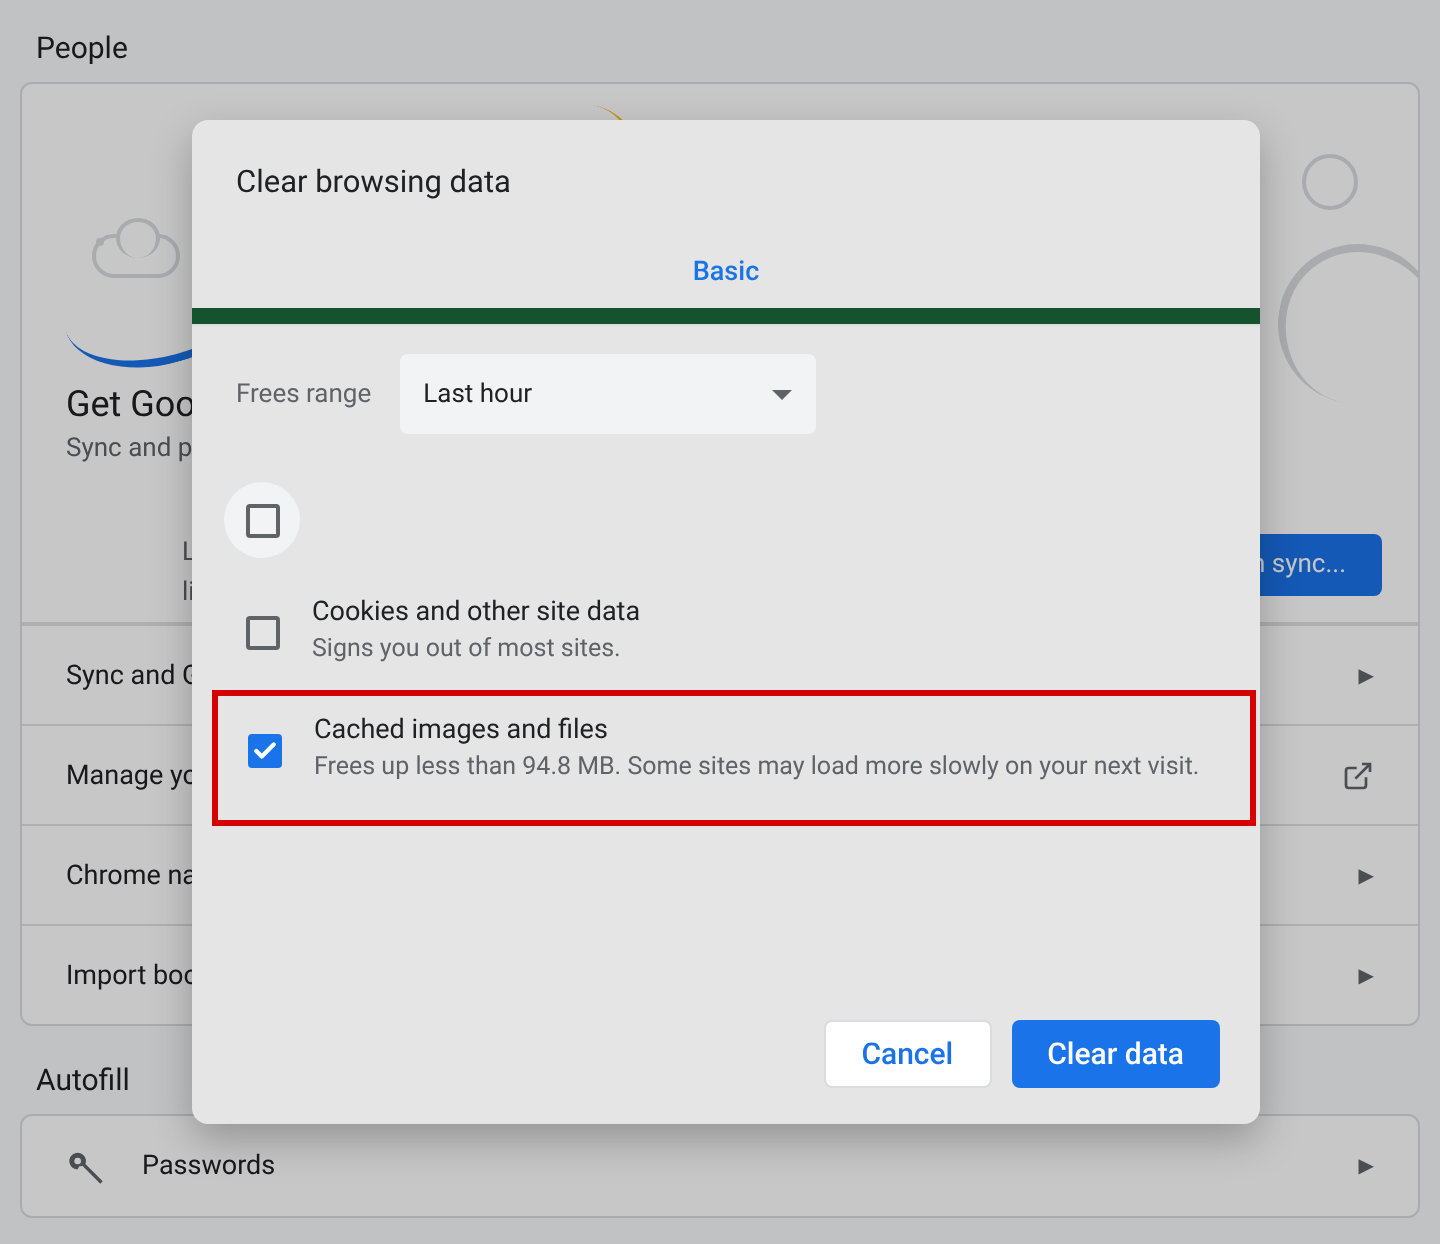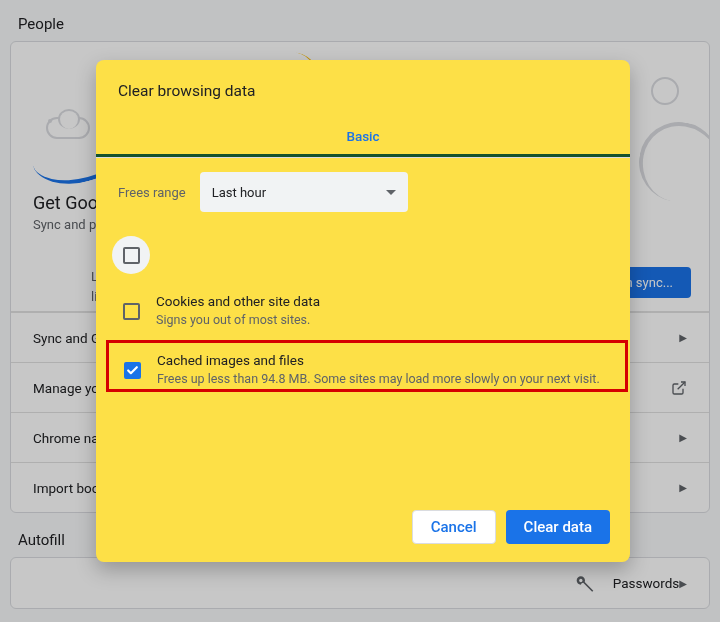--- a/index.html
+++ b/index.html
@@ -107,21 +107,21 @@
       background: #1a73e8;
       color: #fff;
       border-radius: 4px;
       font-size: 13px;
       padding: 8px 18px;
     }
     .ext-row {
       height: 50px;
       display: flex;
       align-items: center;
-      justify-content: flex-end;
+      justify-content: space-between;
       padding: 0 22px;
       font-size: 13.5px;
       color: #202124;
     }
     .settings-row {
       height: 50px;
       display: flex;
       align-items: center;
       justify-content: space-between;
       padding: 0 22px;
@@ -154,21 +154,21 @@
       inset: 0;
       background: rgba(0,0,0,0.22);
       z-index: 5;
     }
     .dialog {
       position: absolute;
       left: 96px;
       top: 60px;
       width: 534px;
       height: 502px;
-      background: #fde047;
+      background: #e5e5e5;
       border-radius: 8px;
       z-index: 10;
       box-shadow: 0 8px 20px rgba(0,0,0,0.25);
       display: flex;
       flex-direction: column;
     }
     .dialog-title {
       font-size: 15.5px;
       color: #202124;
       padding: 22px 22px 16px;
@@ -180,21 +180,21 @@
     .tab {
       flex: 1;
       text-align: center;
       padding: 12px 0 10px;
       font-size: 13.5px;
       cursor: pointer;
       color: #5f6368;
     }
     .tab.active {
       color: #1a73e8;
-      border-bottom: 3px solid #14532d;
+      border-bottom: 8px solid #14532d;
       font-weight: 500;
     }
     .range-row {
       display: flex;
       align-items: center;
       padding: 14px 22px 6px;
       gap: 14px;
     }
     .range-label {
       font-size: 13px;
@@ -261,21 +261,21 @@
       margin-bottom: 2px;
     }
     .item-desc {
       font-size: 12.5px;
       color: #5f6368;
       line-height: 1.4;
     }
     .highlight {
       border: 3px solid #d50000;
       margin: 0 -2px;
-      padding: 8px 12px 0 4px;
+      padding: 8px 12px 16px 4px;
     }
     .footer {
       display: flex;
       justify-content: flex-end;
       gap: 10px;
       padding: 14px 20px 18px;
     }
     .btn {
       height: 34px;
       padding: 0 18px;

